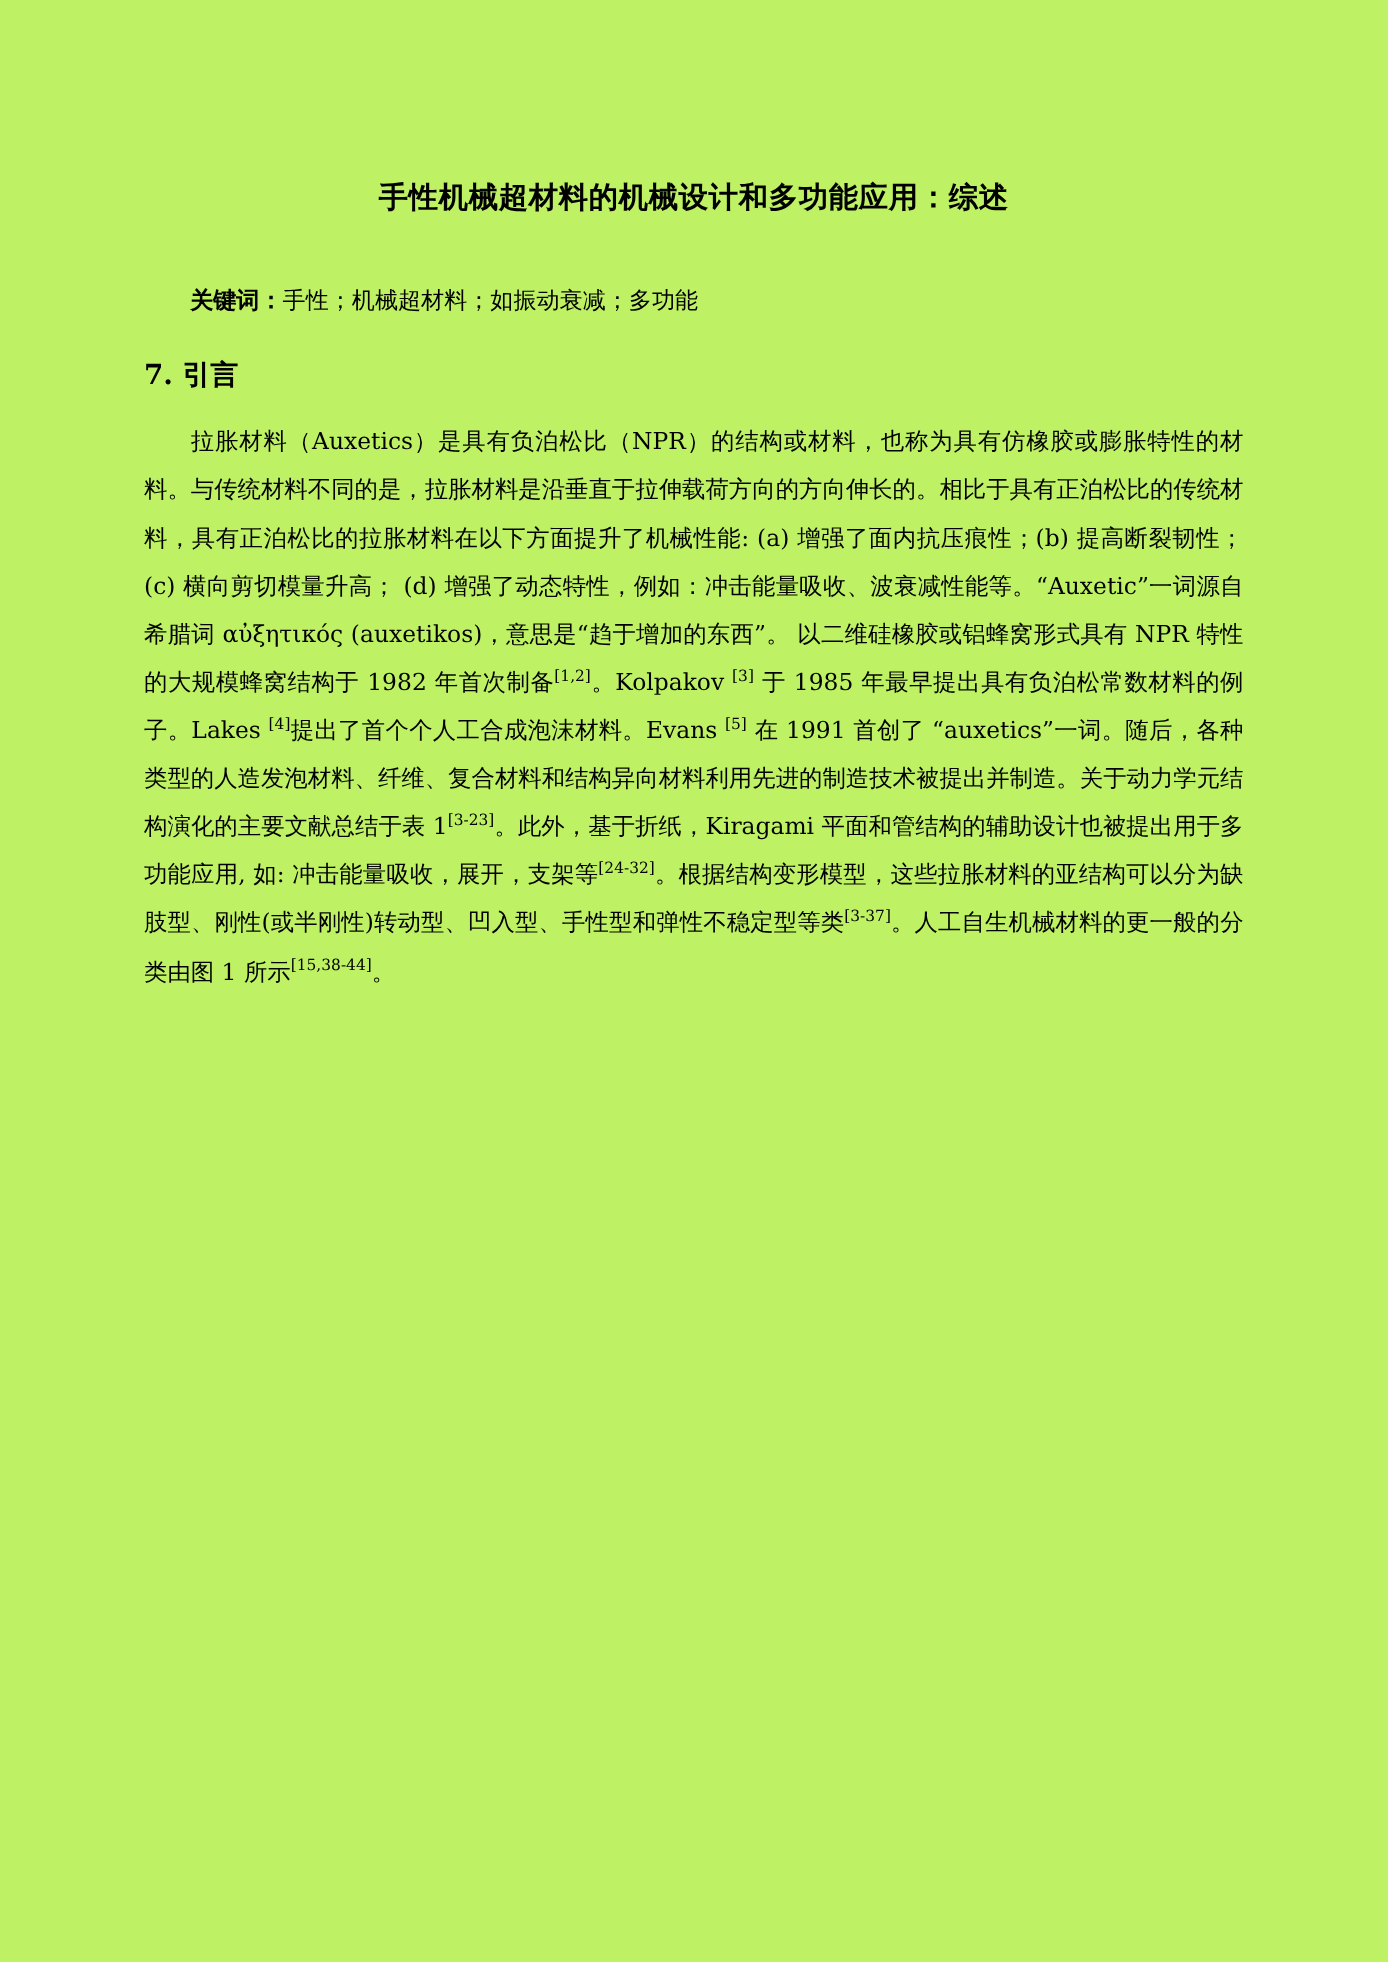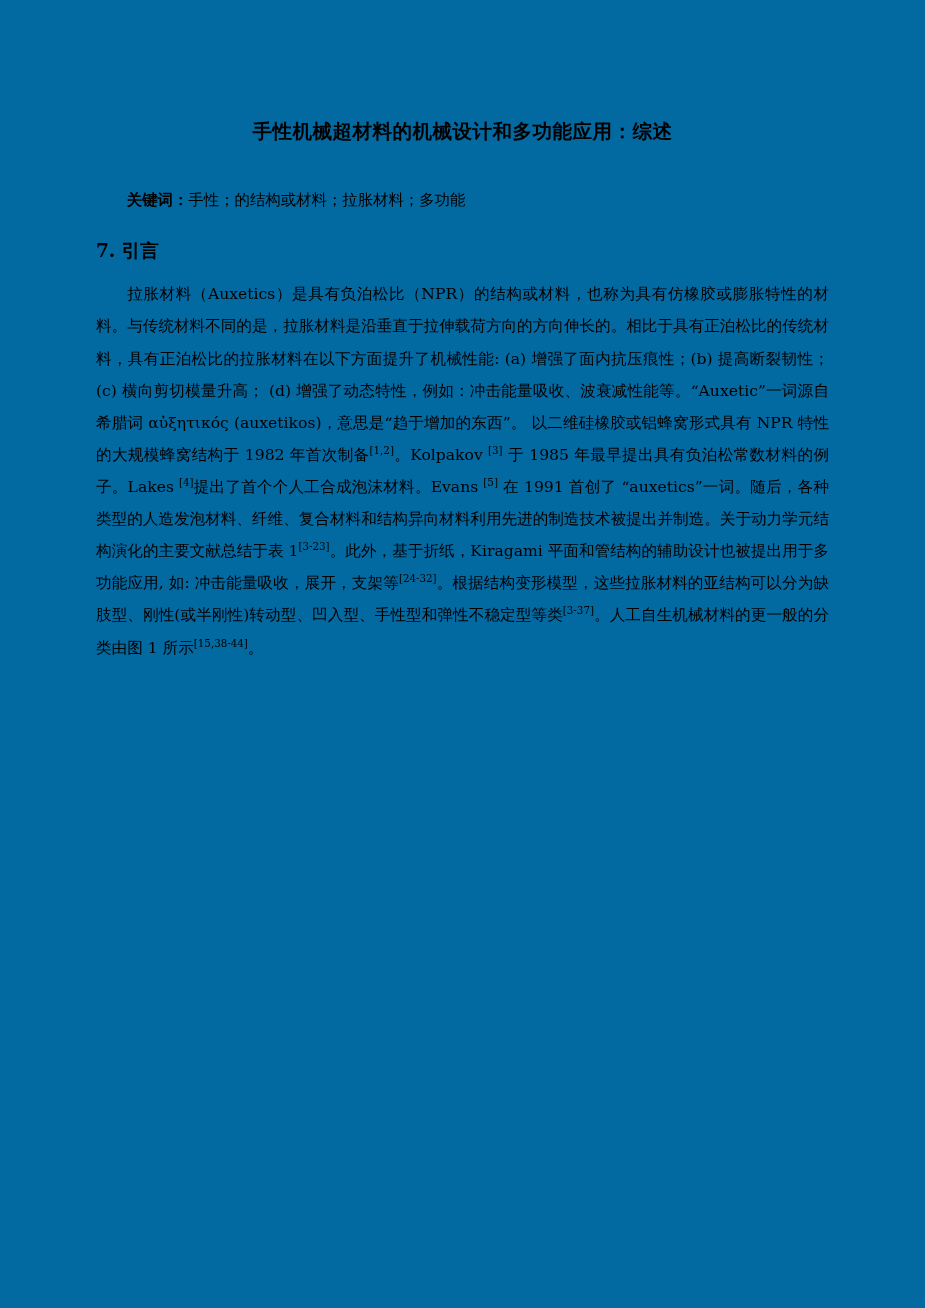--- a/index.html
+++ b/index.html
@@ -8,21 +8,21 @@
     background: #ffffff;
   }
   body {
     font-family: "DejaVu Sans", sans-serif;
     color: #000000;
   }
   .page {
     position: relative;
     width: 925px;
     height: 1308px;
-    background: #0369a1;
+    background: #bef264;
     box-sizing: border-box;
     padding: 118px 96px 60px 96px;
     overflow: hidden;
   }
   .doc-title {
     text-align: center;
     font-family: "DejaVu Sans", sans-serif;
     font-weight: bold;
     font-size: 19.5px;
     letter-spacing: 0.5px;
@@ -81,19 +81,19 @@
 </style>
 </head>
 <body>
 
 <div class="page">
 
   <h1 class="doc-title">手性机械超材料的机械设计和多功能应用：综述</h1>
 
 
 
-  <p class="keywords"><b>关键词：</b><span>手性；的结构或材料；拉胀材料；多功能</span></p>
+  <p class="keywords"><b>关键词：</b><span>手性；机械超材料；如振动衰减；多功能</span></p>
 
   <h2 class="section-heading numbered">7. 引言</h2>
 
   <p class="intro-body"><span>拉胀材料（Auxetics）是具有负泊松比（NPR）的结构或材料，也称为具有仿橡胶或膨胀特性的材料。与传统材料不同的是，拉胀材料是沿垂直于拉伸载荷方向的方向伸长的。相比于具有正泊松比的传统材料，具有正泊松比的拉胀材料在以下方面提升了机械性能: (a) 增强了面内抗压痕性；(b) 提高断裂韧性； (c) 横向剪切模量升高； (d) 增强了动态特性，例如：冲击能量吸收、波衰减性能等。“Auxetic”一词源自希腊词 </span><span class="gk">αὐξητικός</span><span> (auxetikos)，意思是“趋于增加的东西”。 以二维硅橡胶或铝蜂窝形式具有 NPR 特性的大规模蜂窝结构于 1982 年首次制备</span><sup>[1,2]</sup><span>。Kolpakov </span><sup>[3]</sup><span> 于 1985 年最早提出具有负泊松常数材料的例子。Lakes </span><sup>[4]</sup><span>提出了首个个人工合成泡沫材料。Evans </span><sup>[5]</sup><span> 在 1991 首创了 “auxetics”一词。随后，各种类型的人造发泡材料、纤维、复合材料和结构异向材料利用先进的制造技术被提出并制造。关于动力学元结构演化的主要文献总结于表 1</span><sup>[3-23]</sup><span>。此外，基于折纸，Kiragami 平面和管结构的辅助设计也被提出用于多功能应用, 如: 冲击能量吸收，展开，支架等</span><sup>[24-32]</sup><span>。根据结构变形模型，这些拉胀材料的亚结构可以分为缺肢型、刚性(或半刚性)转动型、凹入型、手性型和弹性不稳定型等类</span><sup>[3-37]</sup><span>。人工自生机械材料的更一般的分类由图 1 所示</span><sup>[15,38-44]</sup><span>。</span></p>
 
 </div>
 
 </body></html>

